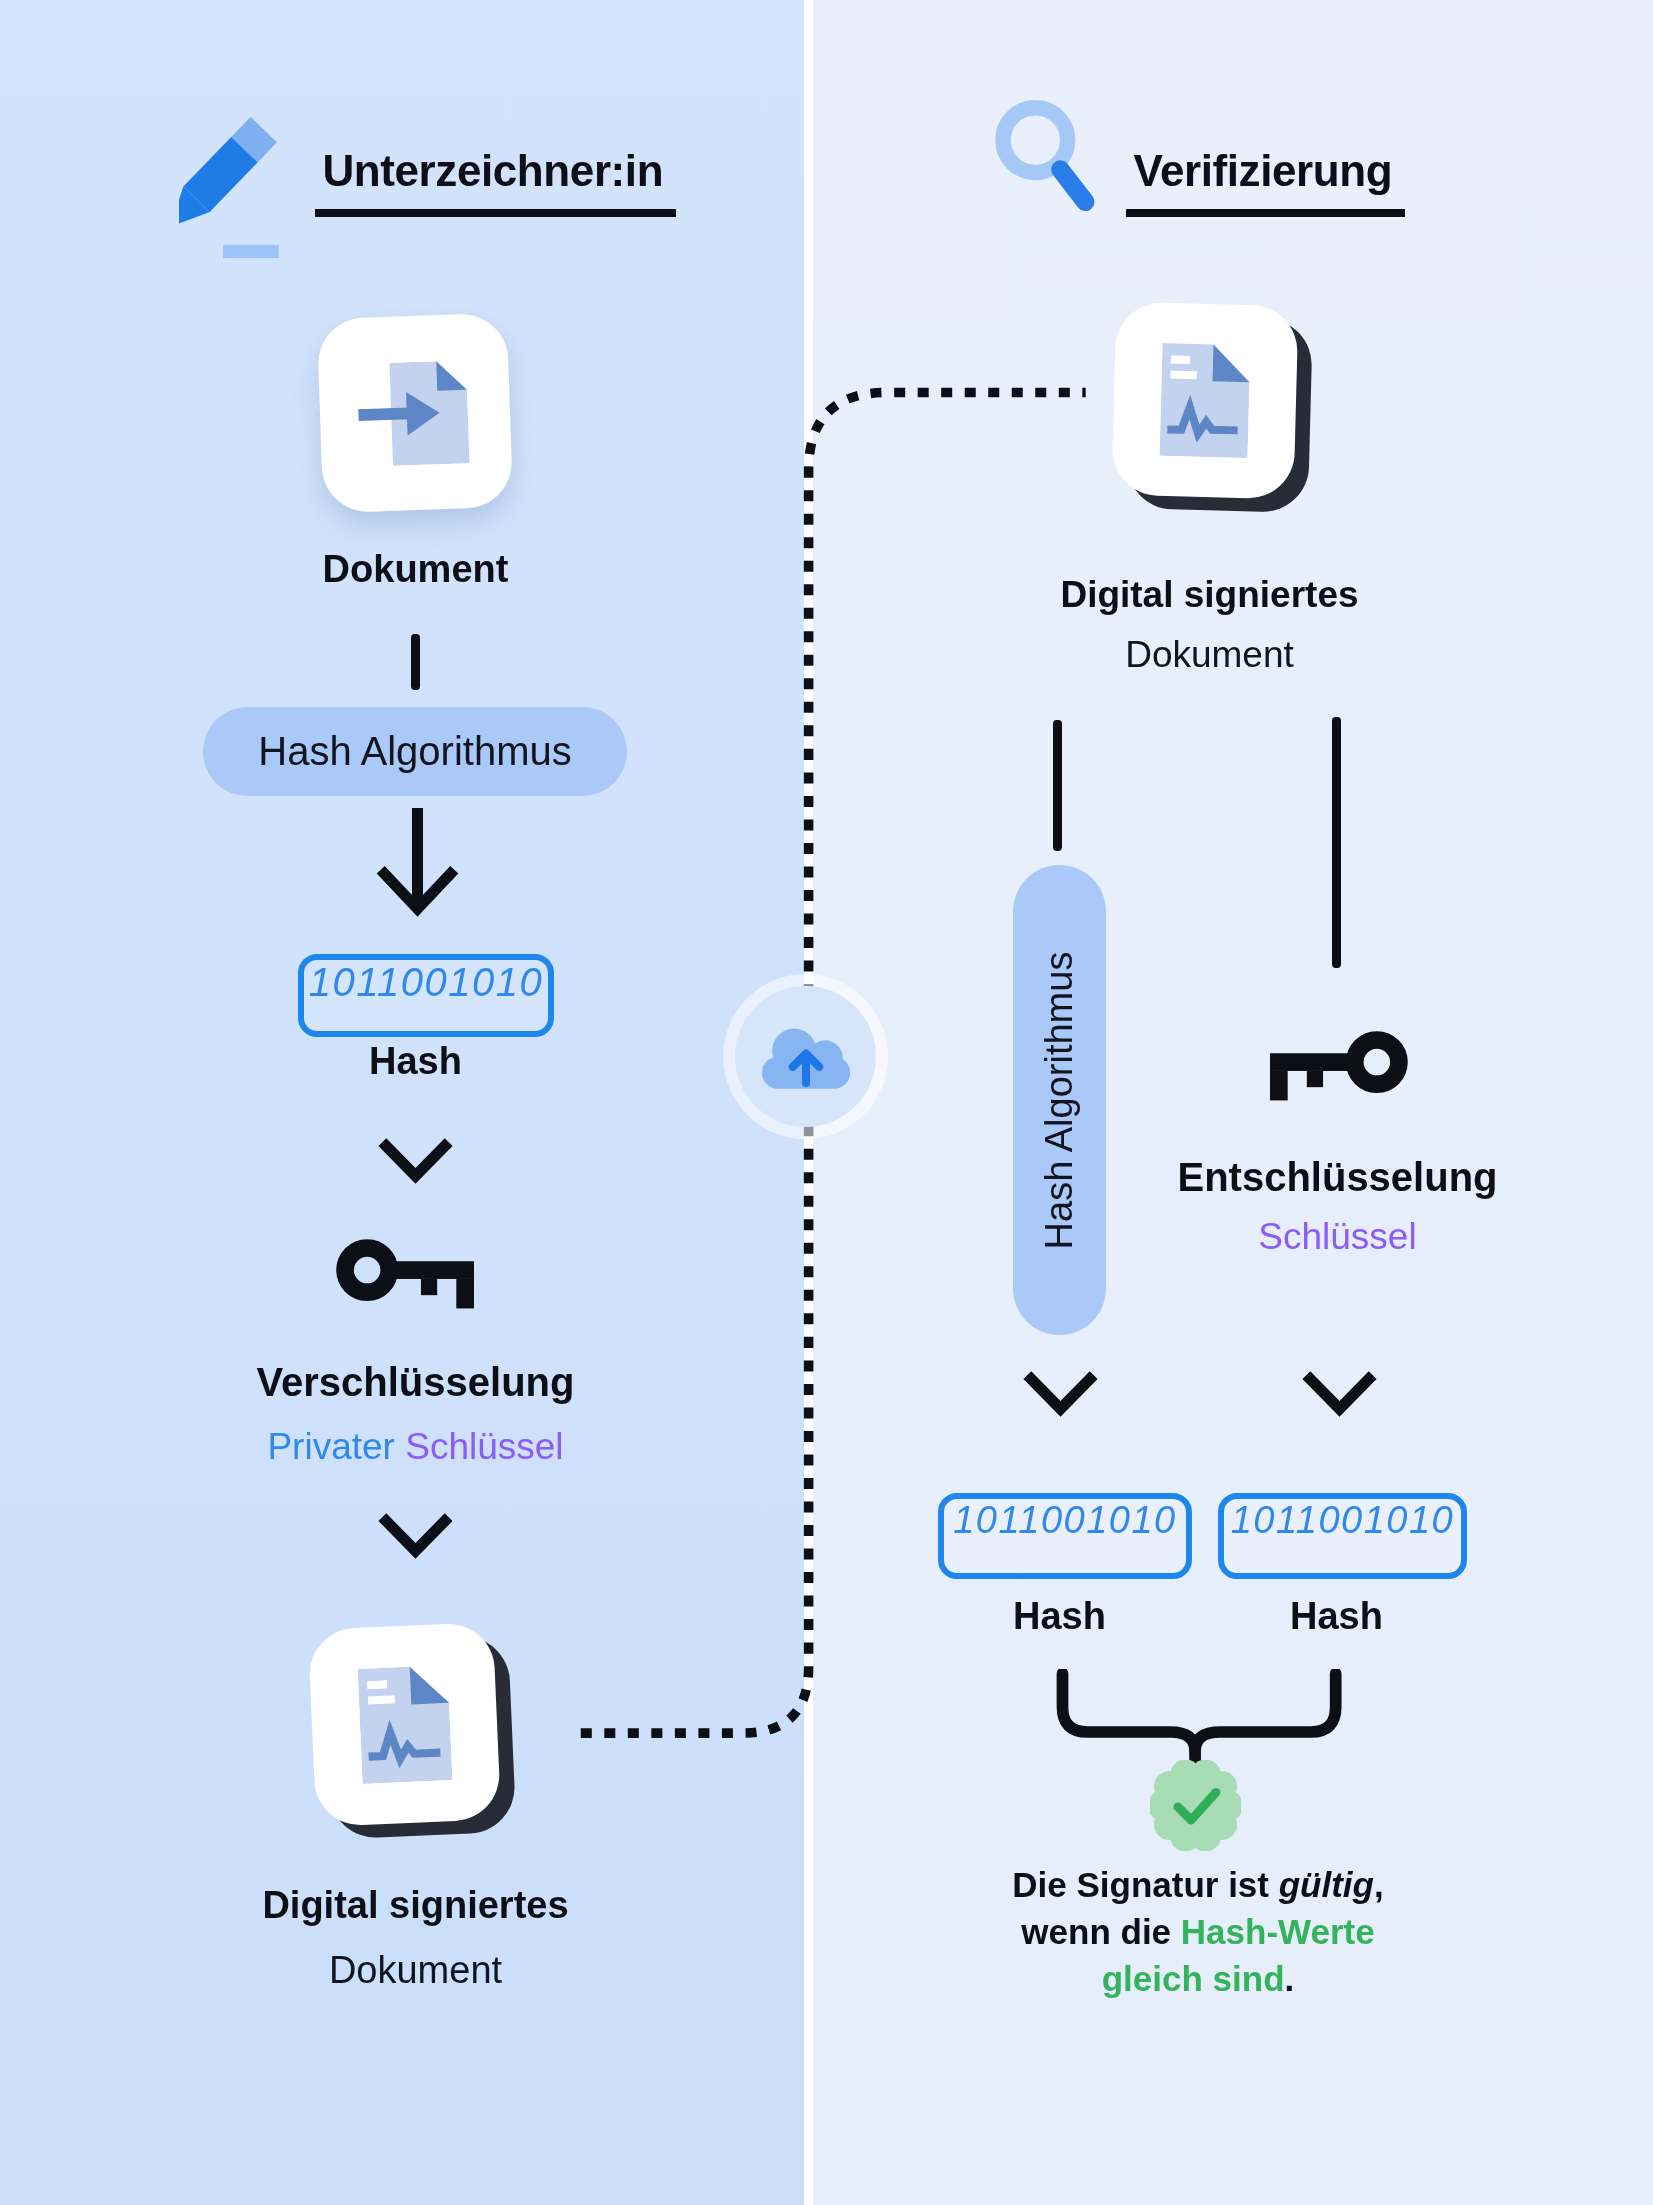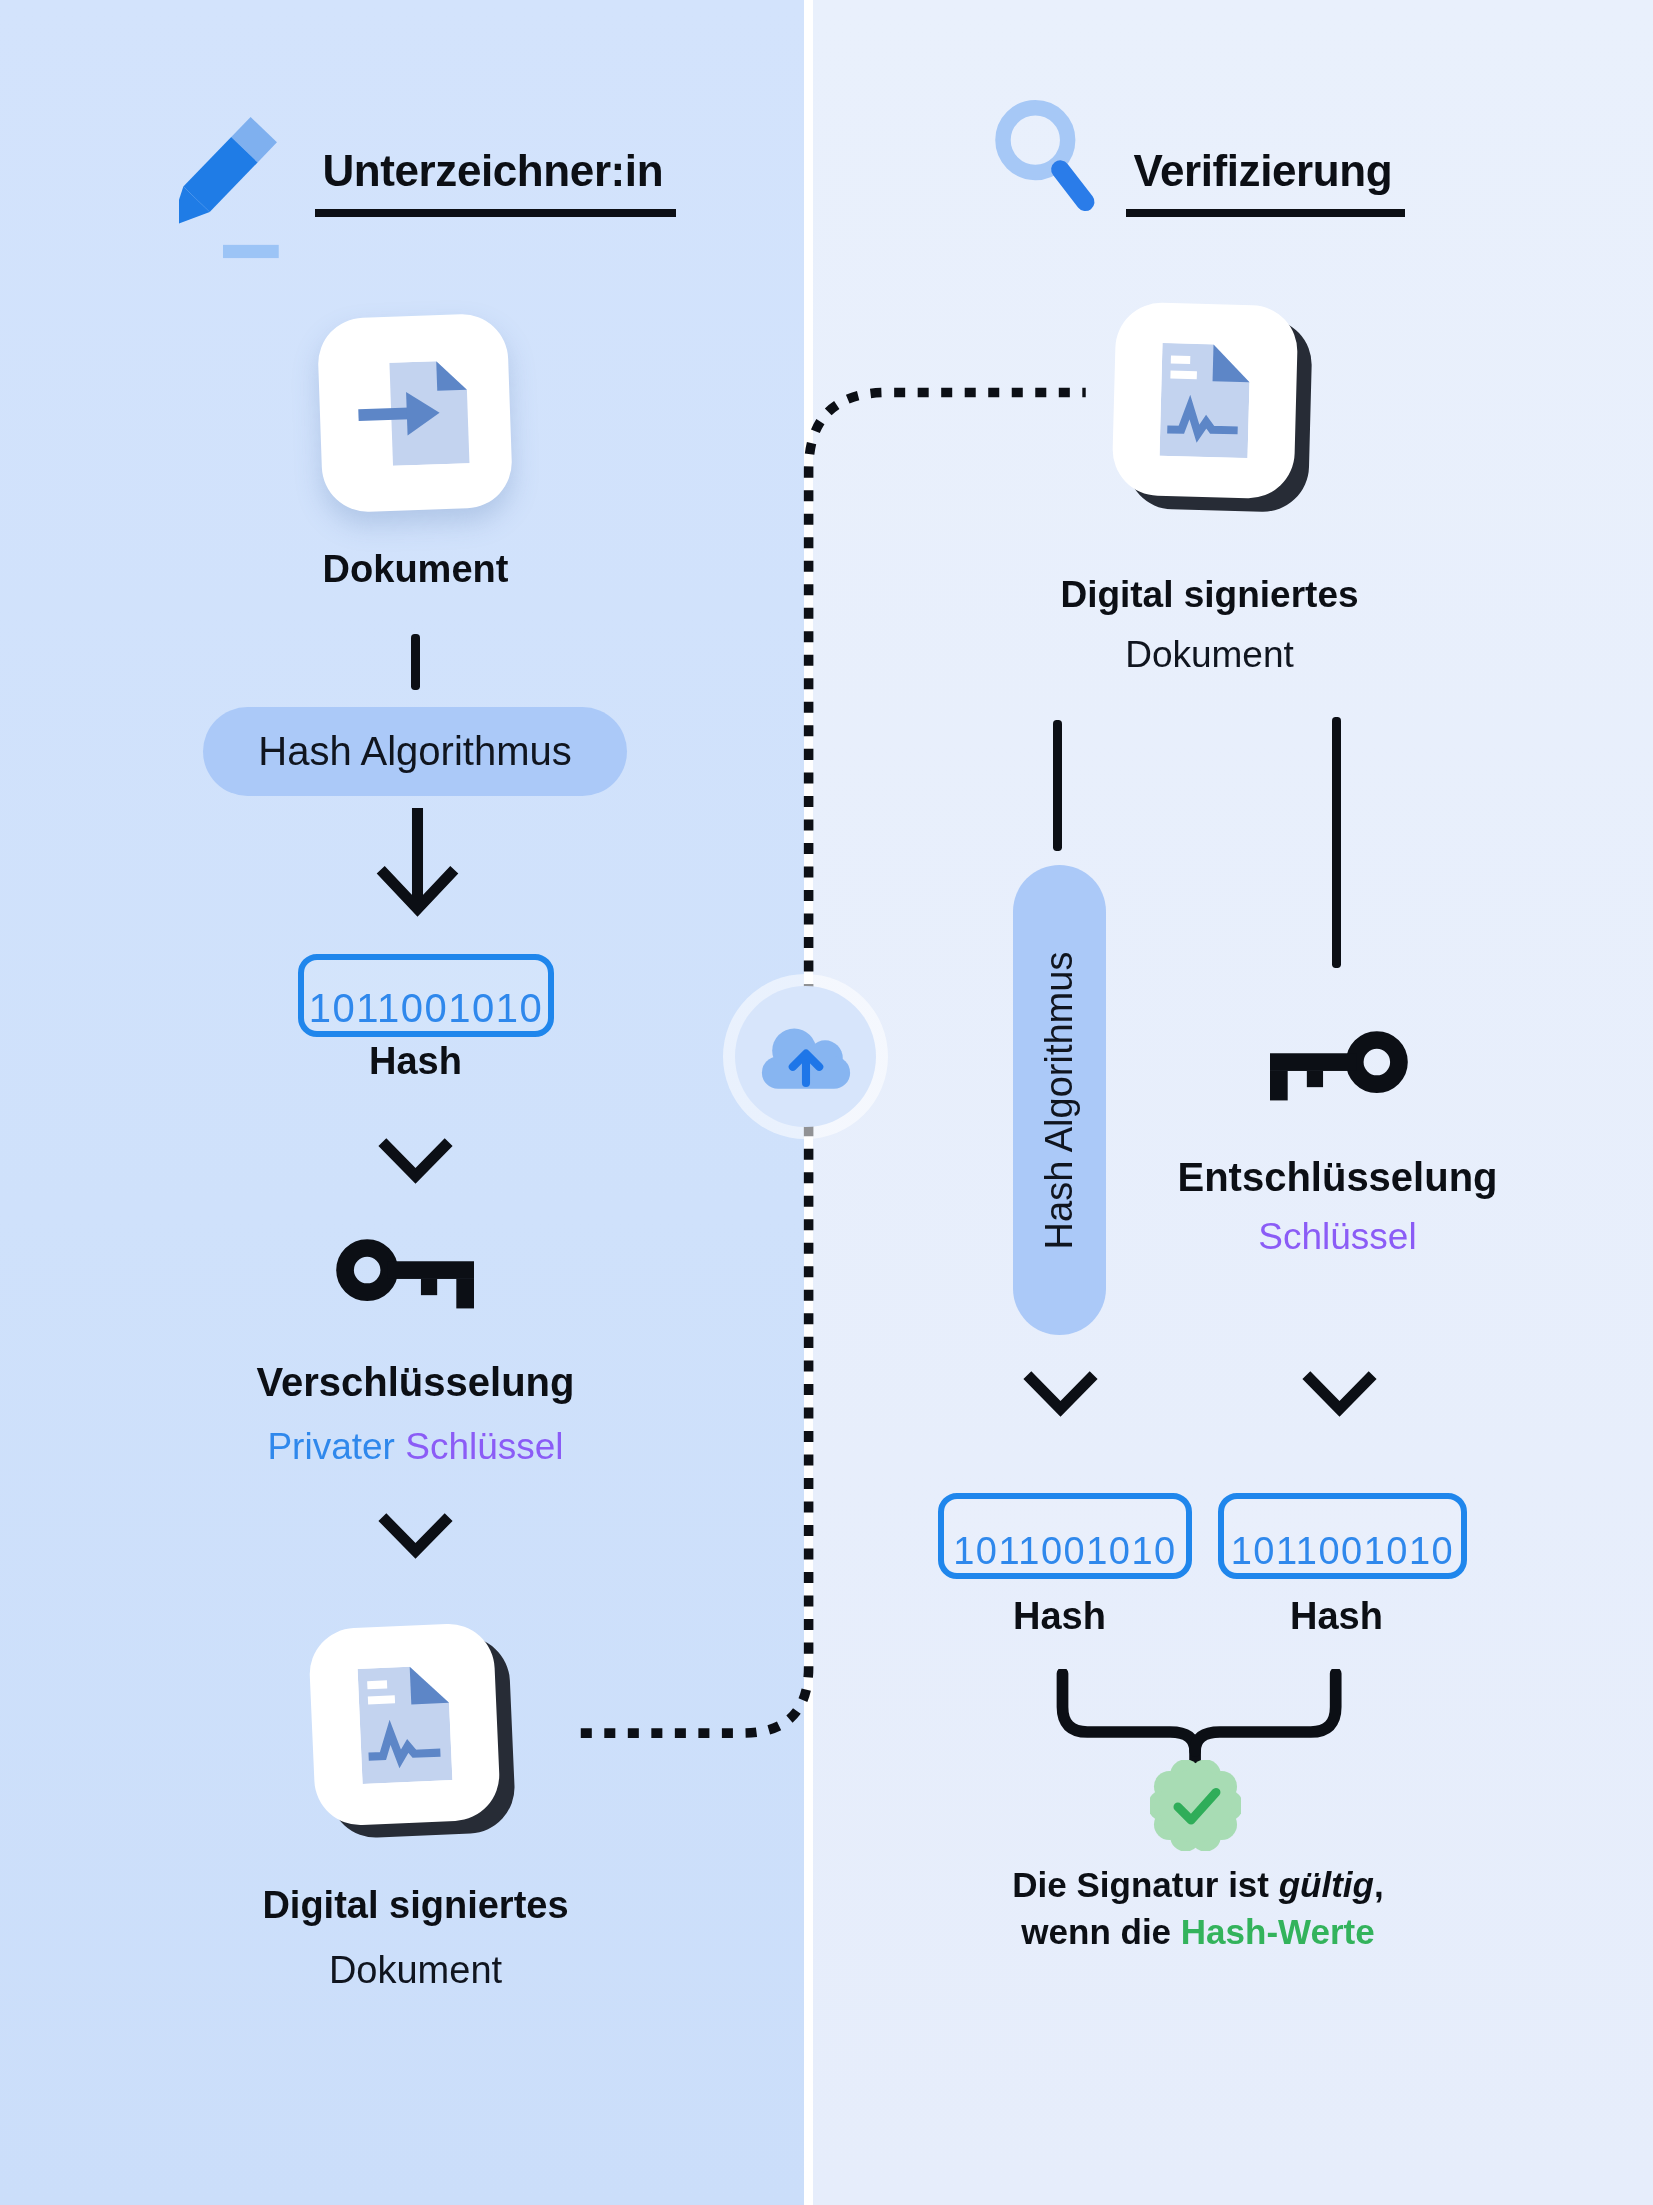--- a/index.html
+++ b/index.html
@@ -13,21 +13,21 @@
   .ctr{text-align:center;}
   .hdr{font-size:44px;font-weight:700;color:#0c0f15;border-bottom:8px solid #0c0f15;display:inline-block;padding:0 13.2px 13.2px 7.4px;letter-spacing:-0.4px;white-space:nowrap;}
   .iconbox{background:#ffffff;border-radius:46px;}
   .soft{box-shadow:0 13.2px 26.5px rgba(90,125,180,0.28);}
   .hard{box-shadow:14.7px 13.2px 0 #272c36;}
   .lbl-b{font-size:38px;font-weight:700;color:#0c0f15;line-height:1.05;}
   .lbl-r{font-size:38px;font-weight:400;color:#10151f;line-height:1.05;}
   .pill{background:#abc9f8;border-radius:47px;display:flex;align-items:center;justify-content:center;}
   .pill-txt{font-size:40px;font-weight:400;color:#10151f;white-space:nowrap;}
   .vline{width:8.8px;background:#0c0f15;border-radius:3.7px;}
-  .hashbox{border:6.6px solid #1f86ec;border-radius:19px;display:flex;align-items:flex-end;justify-content:center;background:rgba(255,255,255,0.10);}
+  .hashbox{border:6.6px solid #1f86ec;border-radius:19px;display:flex;align-items:flex-start;justify-content:center;background:rgba(255,255,255,0.10);font-style:italic;}
   .hashtxt{font-size:40px;color:#2f88ec;letter-spacing:1.5px;white-space:nowrap;}
   .keyline{font-size:37px;font-weight:400;color:#10151f;line-height:46px;}
   .blue{color:#2f88ec;}
   .green{color:#33b35c;}
   .verdict{font-size:35px;font-weight:700;color:#0c0f15;line-height:47px;}
   .vpill-txt{font-size:38px;color:#10151f;white-space:nowrap;transform:rotate(-90deg);}
   .circle-ring{width:165px;height:165px;border-radius:50%;background:rgba(255,255,255,0.55);}
   .circle-in{width:141px;height:141px;border-radius:50%;background:#d7e5fb;display:flex;align-items:center;justify-content:center;}
   svg{display:block;}
 </style>
@@ -216,16 +216,17 @@
         <circle cx="75.6" cy="20.2" r="21"></circle>
       <circle cx="97.6" cy="36.1" r="21"></circle>
       <circle cx="62" cy="62" r="50"></circle>
     </g>
     <path d="M38 64 L56 82 L90 44" fill="none" stroke="#2fad59" stroke-width="12" stroke-linecap="round" stroke-linejoin="round"></path>
   </svg>
 
   <div class="abs ctr verdict" style="left:963px;top:1861px;width:470px;z-index:4;">
     <div><span>Die Signatur ist </span><i>gültig</i><span>,</span></div>
     <div><span>wenn die </span><span class="green">Hash-Werte</span></div>
+    <div><span class="green">gleich sind</span><span>.</span></div>
   </div>
 
 </div>
 
 
 </body></html>

